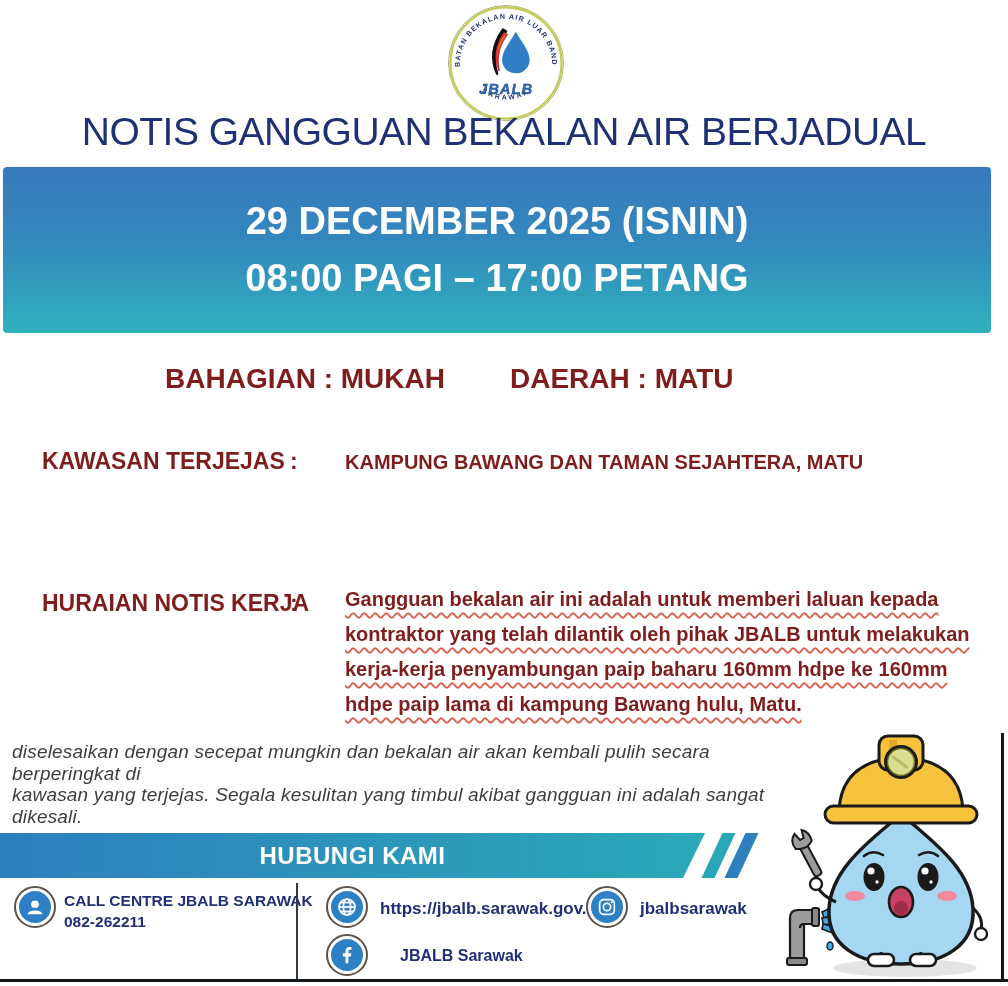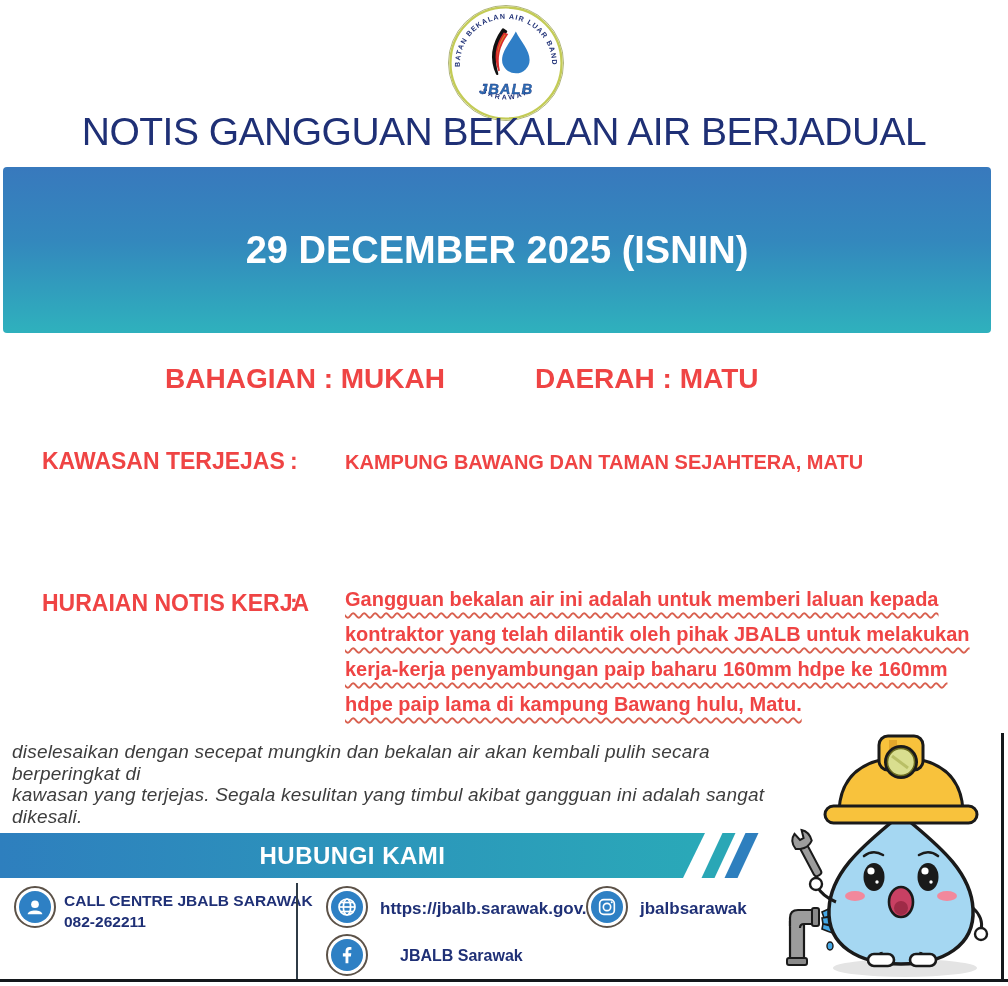--- a/index.html
+++ b/index.html
@@ -1,31 +1,31 @@
 <!DOCTYPE html>
 <html><head>
 <meta charset="utf-8">
 <style>
   html,body{margin:0;padding:0;background:#ffffff;}
   body{width:1008px;height:986px;position:relative;overflow:hidden;
        font-family:"Liberation Sans","DejaVu Sans",sans-serif;}
   .abs{position:absolute;}
-  .navy{color:#ef4444;}
+  .navy{color:#7f1d1d;}
   
   .title{left:0;top:110px;width:1008px;text-align:center;
          font-size:39px;font-weight:normal;letter-spacing:-0.5px;color:#1f3076;}
   
   .banner{left:3px;top:167px;width:988px;height:166px;border-radius:4px;
           background:linear-gradient(180deg,#3879bd 0%,#3388bd 45%,#2fb1bd 100%);
           display:flex;flex-direction:column;justify-content:center;align-items:center;
           gap:14px;box-sizing:border-box;}
   .banner-line{color:#ffffff;font-size:38px;font-weight:bold;letter-spacing:0px;}
   
   .bahagian{left:165px;top:363px;font-size:28px;font-weight:bold;}
-  .daerah{left:535px;top:363px;font-size:28px;font-weight:bold;}
+  .daerah{left:510px;top:363px;font-size:28px;font-weight:bold;}
   
   .row-label{font-size:23px;font-weight:bold;}
   .row-colon{font-size:23px;font-weight:bold;}
   .kawasan-value{font-size:20px;font-weight:bold;}
   .huraian-line{font-size:20px;font-weight:bold;white-space:nowrap;
       text-decoration-line:underline;text-decoration-style:wavy;
       text-decoration-color:#d9604f;text-decoration-thickness:2px;
       text-underline-offset:6px;}
   
   .advisory{left:12px;top:741px;width:770px;font-size:19px;font-style:italic;
@@ -72,20 +72,21 @@
   <path d="M58,30 C50,42 48,55 53,68 C50,55 53,42 61,31 Z" fill="#d9822b" stroke="#d92b2b" stroke-width="1.6"></path>
 
   <path d="M70,28 C75,38 84,47 84,57 A14,13.5 0 1 1 56,57 C56,47 65,38 70,28 Z" fill="#2f7ec6"></path>
   <text x="60" y="92" text-anchor="middle" font-size="15" font-weight="bold" font-style="italic" letter-spacing="1" fill="#2a6fb8" stroke="#1f3076" stroke-width="0.4" font-family="Liberation Sans, sans-serif">JBALB</text>
 </svg>
 
 <div class="abs title">NOTIS GANGGUAN BEKALAN AIR BERJADUAL</div>
 
 <div class="abs banner">
   <div class="banner-line">29 DECEMBER 2025 (ISNIN)</div>
+  <div class="banner-line">08:00 PAGI – 17:00 PETANG</div>
 </div>
 
 <div class="abs bahagian navy">BAHAGIAN : MUKAH</div>
 <div class="abs daerah navy">DAERAH : MATU</div>
 
 <div class="abs row-label navy" style="left:42px;top:448px;">KAWASAN TERJEJAS</div>
 <div class="abs row-colon navy" style="left:290px;top:448px;">:</div>
 <div class="abs kawasan-value navy" style="left:345px;top:451px;">KAMPUNG BAWANG DAN TAMAN SEJAHTERA, MATU</div>
 
 <div class="abs row-label navy" style="left:42px;top:590px;">HURAIAN NOTIS KERJA</div>

